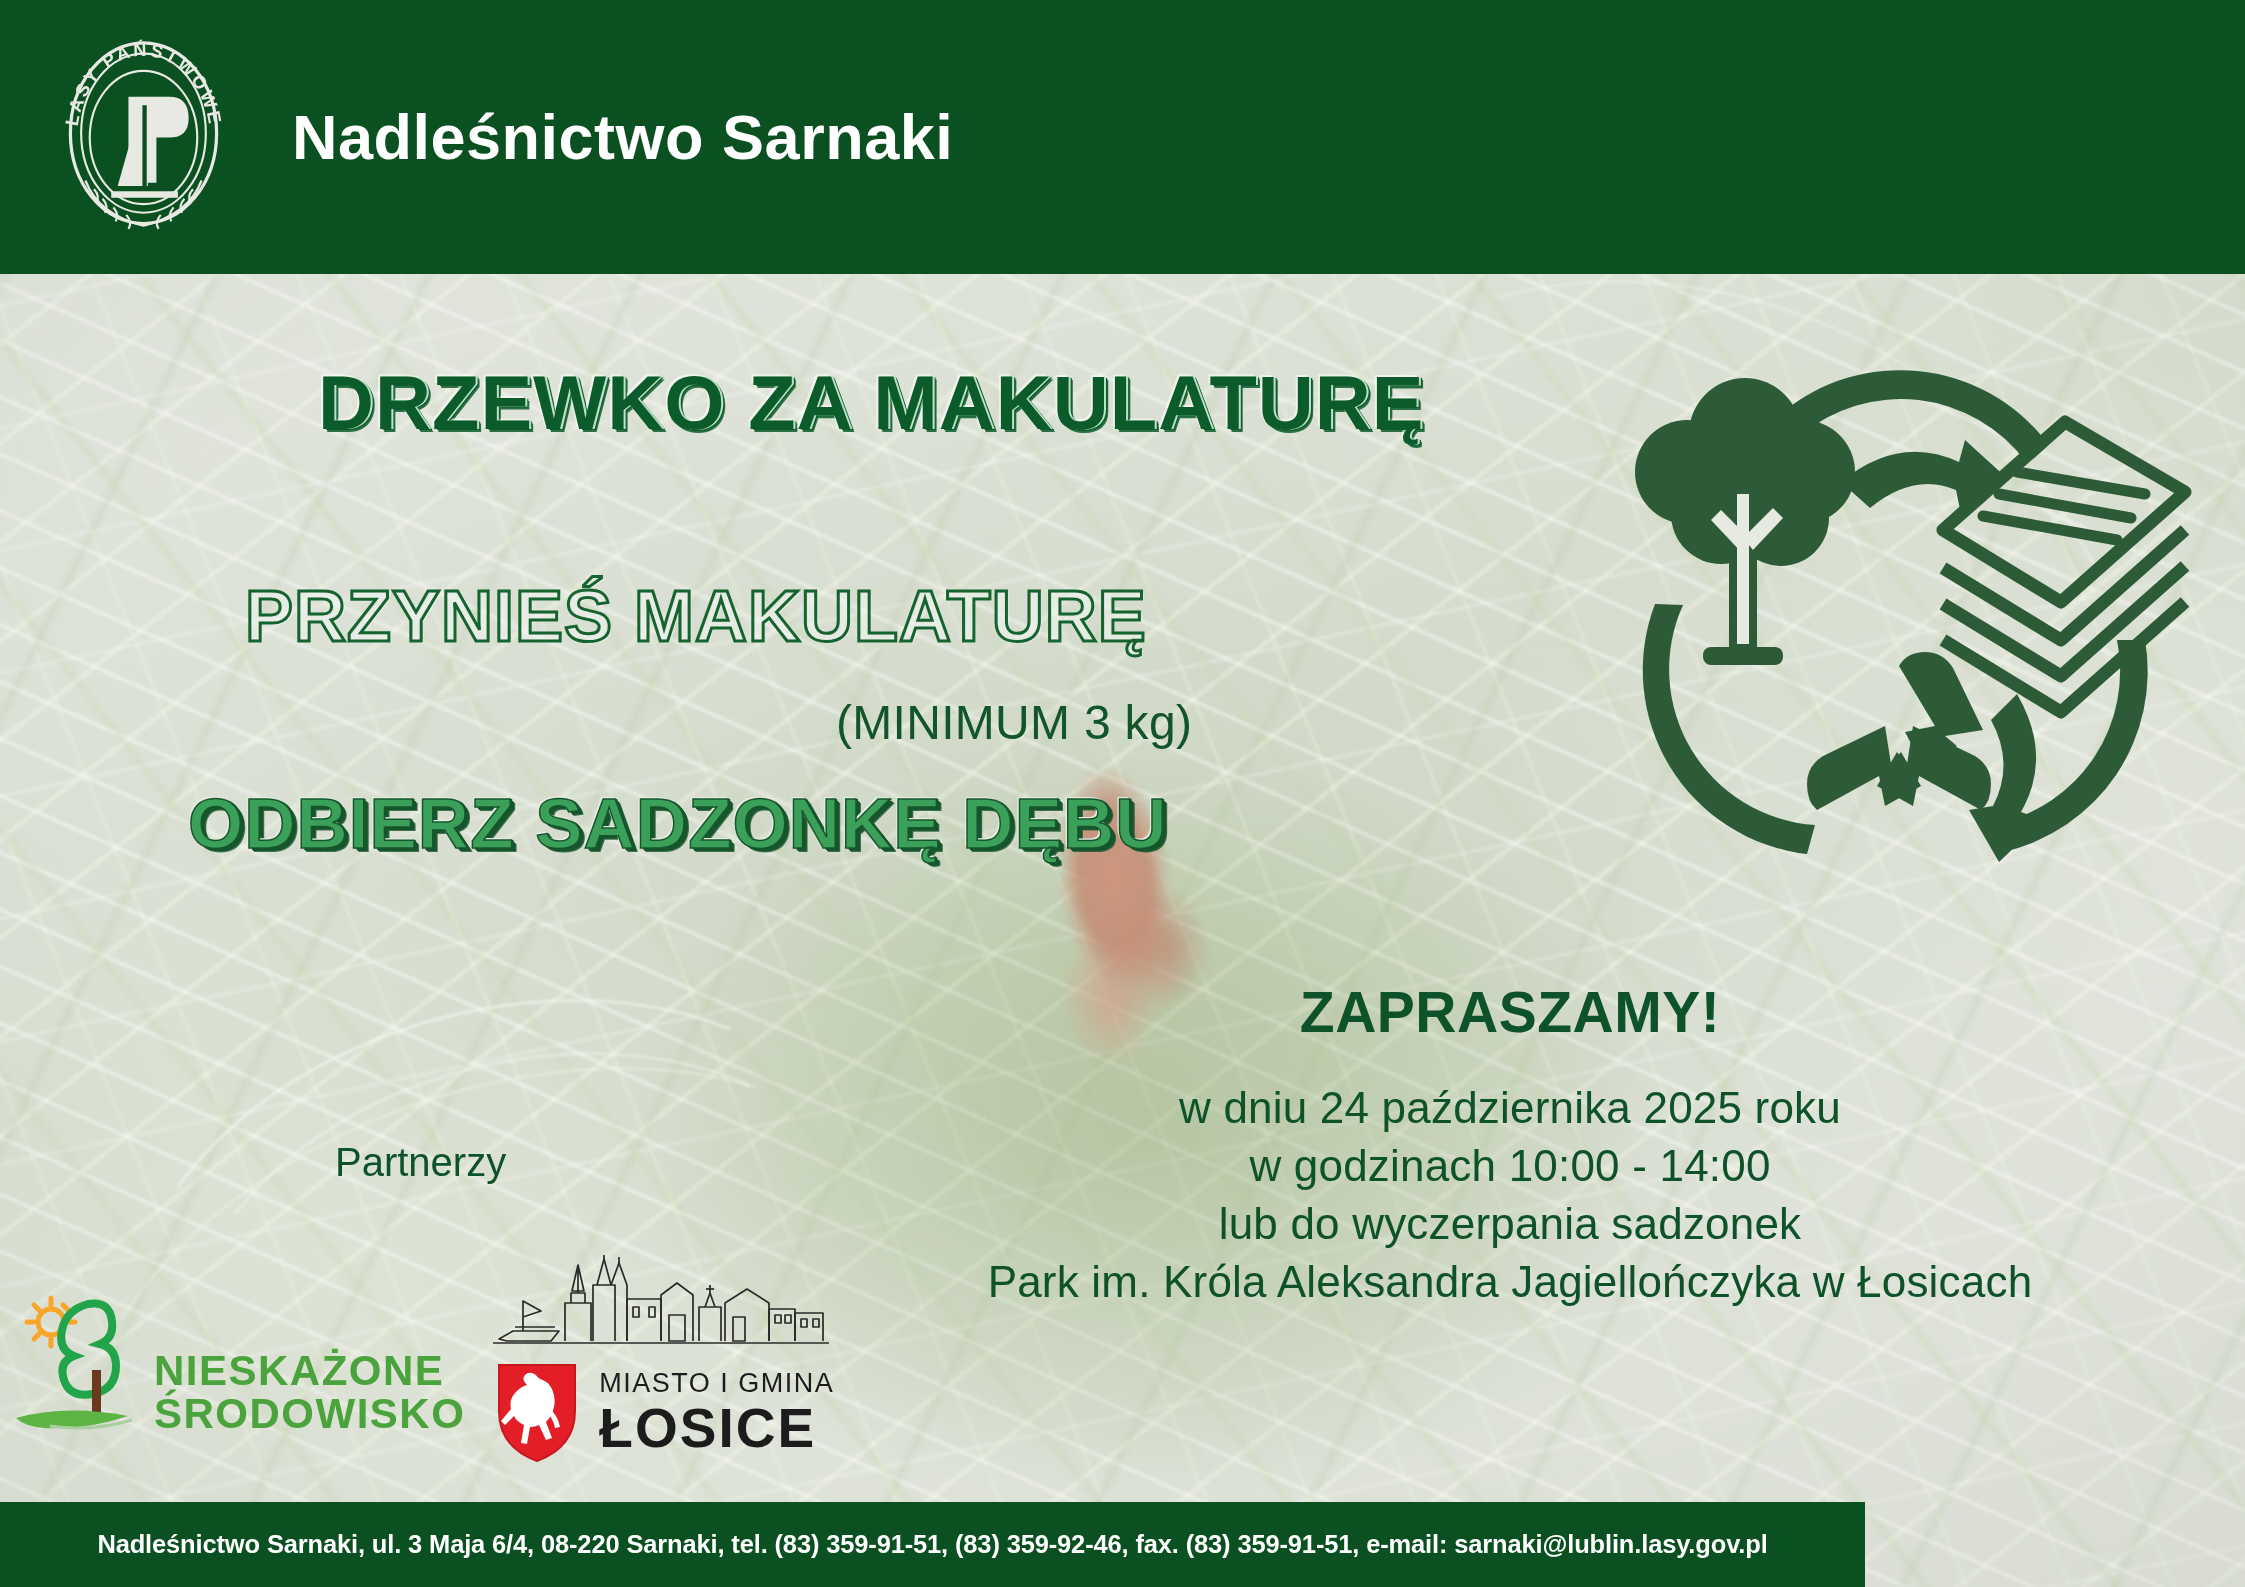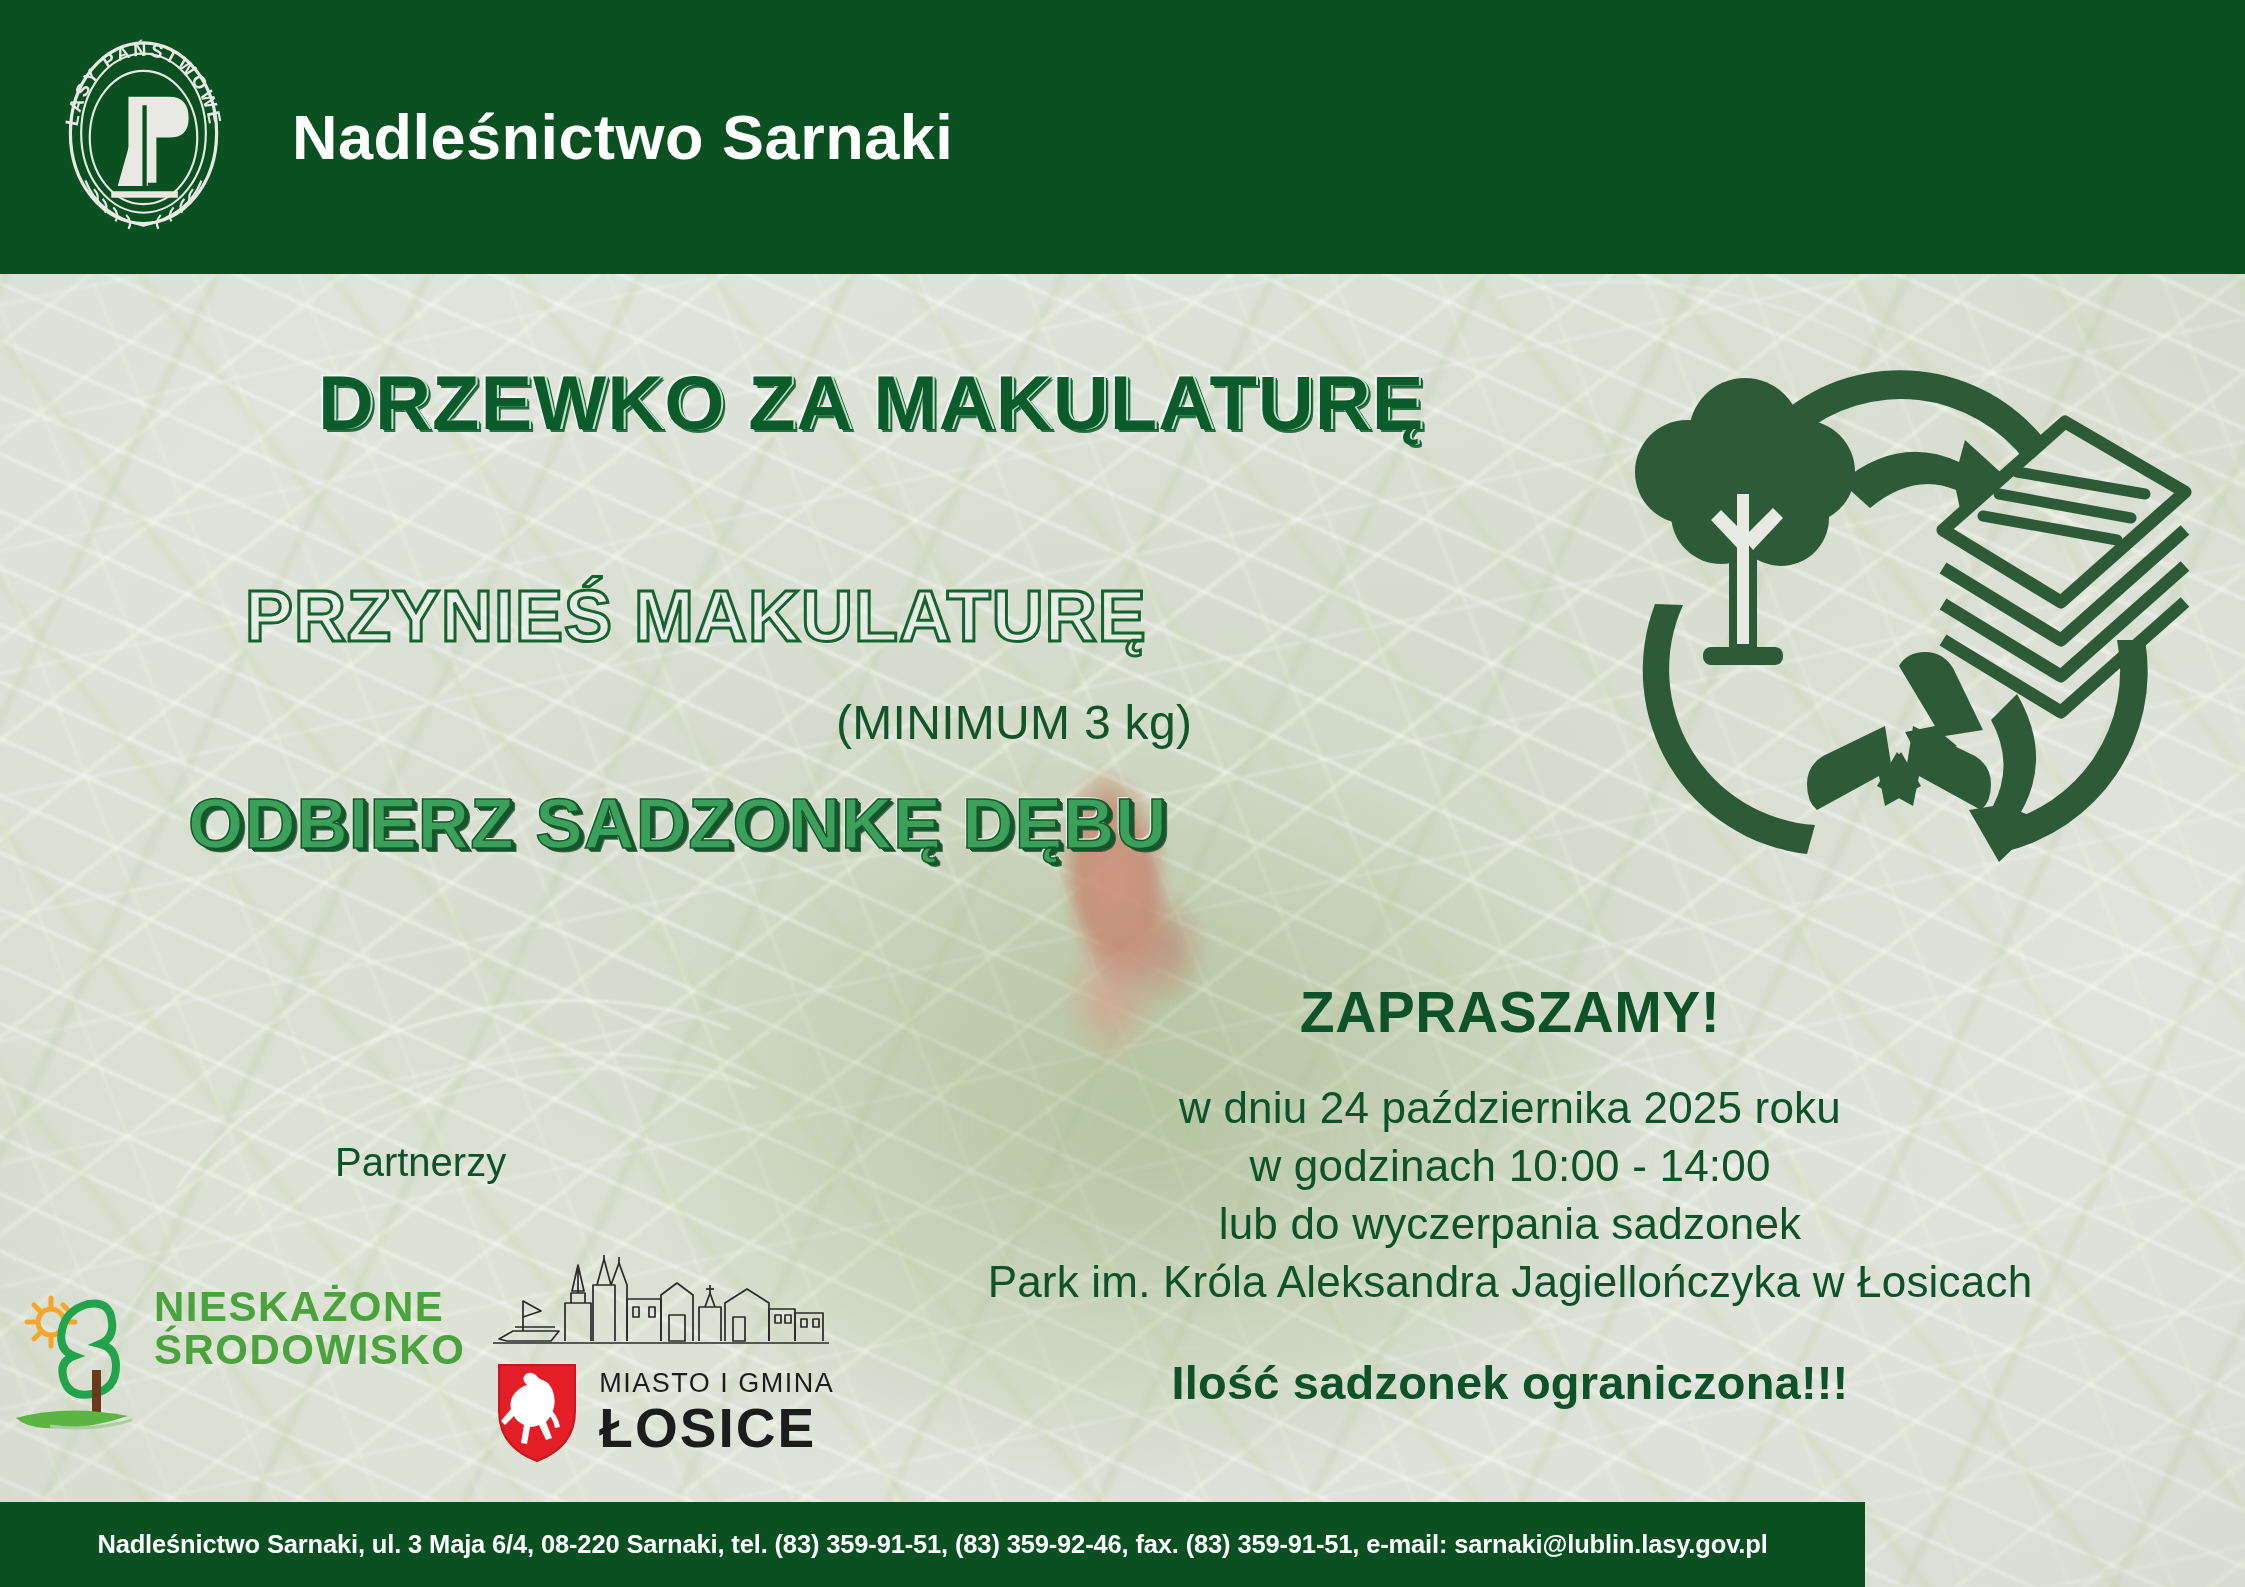--- a/index.html
+++ b/index.html
@@ -178,21 +178,21 @@
 
   
   .partners-label{
     position:absolute; left:335px; top:1140px;
     font-size:40px; font-weight:normal; color:#0d5228;
   }
   .partner-logos{
     position:absolute; left:10px; top:1255px;
     display:flex; align-items:center; gap:26px;
   }
-  .logo-nieskazone{ display:flex; align-items:flex-start; gap:14px; }
+  .logo-nieskazone{ display:flex; align-items:flex-end; gap:14px; }
   .nieskazone-text{
     display:flex; flex-direction:column;
     font-size:42px; font-weight:bold; color:#4aa33c;
     line-height:1.02; letter-spacing:1.5px;
   }
   .logo-losice{ display:flex; flex-direction:column; align-items:center; }
   .losice-bottom{ display:flex; align-items:center; gap:16px; margin-top:4px;}
   .losice-text{ display:flex; flex-direction:column; line-height:1;}
   .losice-t1{ font-size:27px; letter-spacing:1.5px; color:#1c1c1c; }
   .losice-t2{ font-size:55px; font-weight:bold; letter-spacing:2px; color:#1c1c1c; margin-top:4px;}
@@ -307,21 +307,20 @@
       </g>
     </svg>
   </div>
 
   <div class="detail-block">
     <div class="d-invite">ZAPRASZAMY!</div>
     <div class="d-line">w dniu 24 października 2025 roku</div>
     <div class="d-line">w godzinach 10:00 - 14:00</div>
     <div class="d-line">lub do wyczerpania sadzonek</div>
     <div class="d-line">Park im. Króla Aleksandra Jagiellończyka w Łosicach</div>
-    <div class="d-limited">Ilość sadzonek ograniczona!!!</div>
   </div>
 
   <div class="partners-label">Partnerzy</div>
 
   <div class="partner-logos">
 
     <div class="logo-nieskazone">
       <svg width="130" height="150" viewBox="0 0 130 150" aria-hidden="true">
 
         <g stroke="#f7a629" stroke-width="5" stroke-linecap="round" fill="none">

